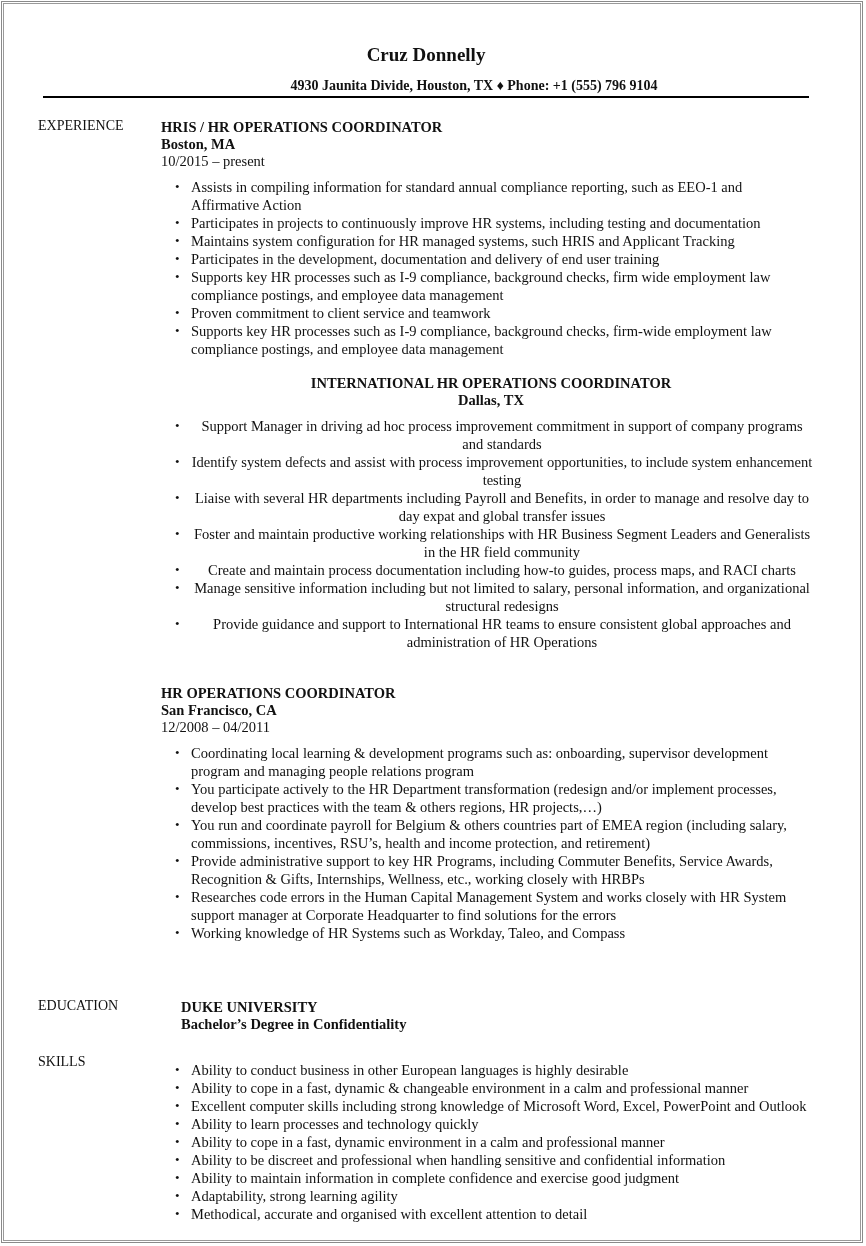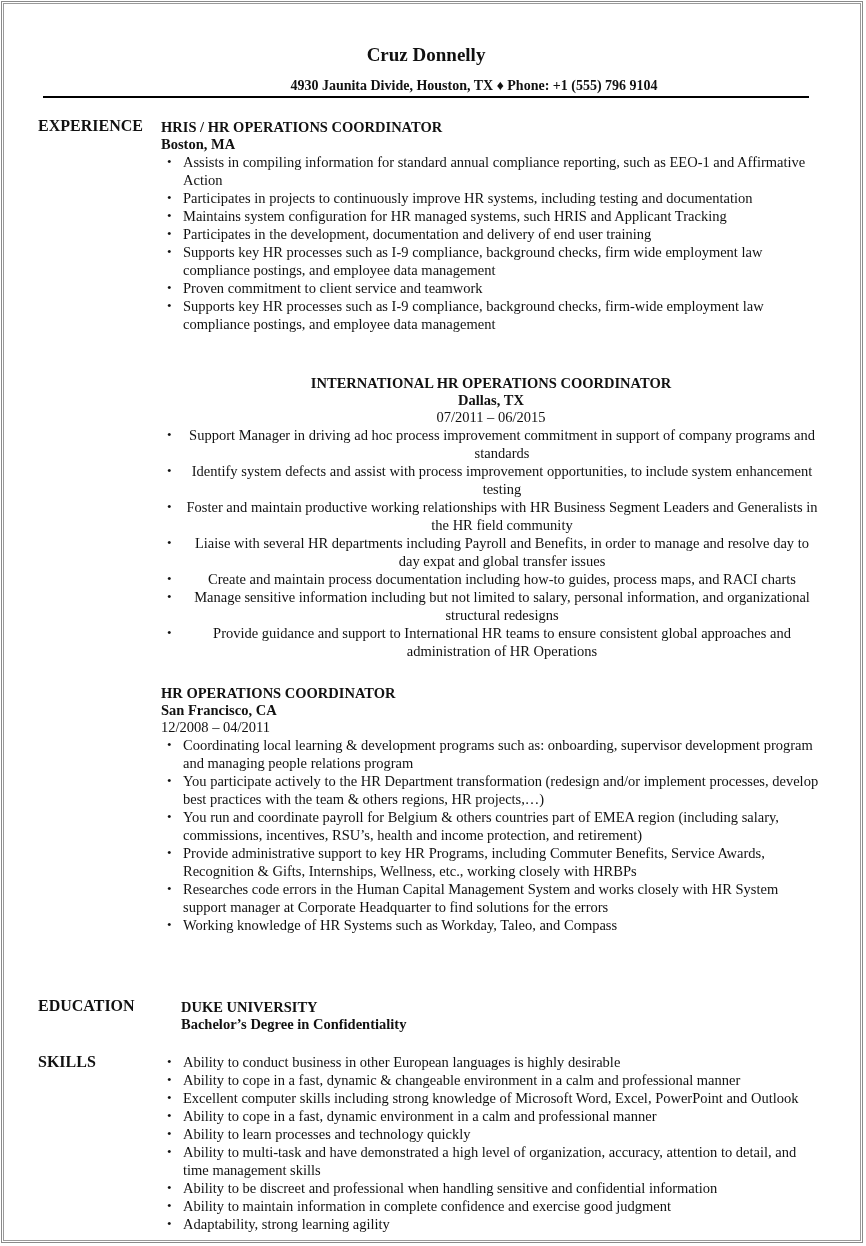--- a/index.html
+++ b/index.html
@@ -22,27 +22,27 @@
   }
   .contact {
     position: absolute; left: 0; width: 852px; top: 62px;
     text-align: center; font-weight: bold; font-size: 14px; line-height: 16px; margin-left: 48px;
   }
   .rule {
     position: absolute; left: 43px; width: 766px; top: 80px; height: 2px;
     background: #000;
   }
   .section-label {
-    position: absolute; left: 38px; font-weight: bold; font-size: 16px; line-height: 18px;
+    position: absolute; left: 38px; font-weight: normal; font-size: 14px; line-height: 18px;
   }
   .block { position: absolute; left: 161px; width: 660px; }
   .job-title { font-weight: bold; font-size: 14.5px; line-height: 18px; letter-spacing: 0; }
   .job-loc { font-weight: bold; font-size: 14.5px; line-height: 17px; }
   .job-date { font-size: 14.5px; line-height: 17px; }
-  ul.bullets { margin: 0; padding: 0; list-style: none; }
+  ul.bullets { margin: 8px; padding: 0; list-style: none; }
   ul.bullets li {
     position: relative; padding-left: 22px; font-size: 14.5px; line-height: 18px;
   }
   ul.bullets li::before {
     content: "\2022"; position: absolute; left: 6px; top: 0; font-size: 13px;
   }
 </style>
 </head>
 <body>
 
@@ -52,40 +52,40 @@
 
   <div class="name">Cruz Donnelly</div>
   <div class="contact">4930 Jaunita Divide, Houston, TX ♦ Phone: +1 (555) 796 9104</div>
   <div class="rule"></div>
 
   <div class="section-label" style="top:101px;">EXPERIENCE</div>
 
   <div class="block" style="top:102px;">
     <div class="job-title">HRIS / HR OPERATIONS COORDINATOR</div>
     <div class="job-loc">Boston, MA</div>
+    <div class="job-date">10/2015 – present</div>
     <ul class="bullets">
       <li>Assists in compiling information for standard annual compliance reporting, such as EEO-1 and Affirmative Action</li>
       <li>Participates in projects to continuously improve HR systems, including testing and documentation</li>
       <li>Maintains system configuration for HR managed systems, such HRIS and Applicant Tracking</li>
       <li>Participates in the development, documentation and delivery of end user training</li>
       <li>Supports key HR processes such as I-9 compliance, background checks, firm wide employment law compliance postings, and employee data management</li>
       <li>Proven commitment to client service and teamwork</li>
       <li>Supports key HR processes such as I-9 compliance, background checks, firm-wide employment law compliance postings, and employee data management</li>
     </ul>
   </div>
 
   <div class="block" style="top:358px;text-align:center;">
     <div class="job-title">INTERNATIONAL HR OPERATIONS COORDINATOR</div>
     <div class="job-loc">Dallas, TX</div>
-    <div class="job-date">07/2011 – 06/2015</div>
     <ul class="bullets">
       <li>Support Manager in driving ad hoc process improvement commitment in support of company programs and standards</li>
       <li>Identify system defects and assist with process improvement opportunities, to include system enhancement testing</li>
+      <li>Liaise with several HR departments including Payroll and Benefits, in order to manage and resolve day to day expat and global transfer issues</li>
       <li>Foster and maintain productive working relationships with HR Business Segment Leaders and Generalists in the HR field community</li>
-      <li>Liaise with several HR departments including Payroll and Benefits, in order to manage and resolve day to day expat and global transfer issues</li>
       <li>Create and maintain process documentation including how-to guides, process maps, and RACI charts</li>
       <li>Manage sensitive information including but not limited to salary, personal information, and organizational structural redesigns</li>
       <li>Provide guidance and support to International HR teams to ensure consistent global approaches and administration of HR Operations</li>
     </ul>
   </div>
 
   <div class="block" style="top:668px;">
     <div class="job-title">HR OPERATIONS COORDINATOR</div>
     <div class="job-loc">San Francisco, CA</div>
     <div class="job-date">12/2008 – 04/2011</div>
@@ -104,22 +104,22 @@
     <div class="job-title">DUKE UNIVERSITY</div>
     <div class="job-loc">Bachelor’s Degree in Confidentiality</div>
   </div>
 
   <div class="section-label" style="top:1037px;">SKILLS</div>
   <div class="block" style="top:1037px;">
     <ul class="bullets">
       <li>Ability to conduct business in other European languages is highly desirable</li>
       <li>Ability to cope in a fast, dynamic &amp; changeable environment in a calm and professional manner</li>
       <li>Excellent computer skills including strong knowledge of Microsoft Word, Excel, PowerPoint and Outlook</li>
+      <li>Ability to learn processes and technology quickly</li>
       <li>Ability to cope in a fast, dynamic environment in a calm and professional manner</li>
-      <li>Ability to learn processes and technology quickly</li>
-      <li>Ability to multi-task and have demonstrated a high level of organization, accuracy, attention to detail, and time management skills</li>
       <li>Ability to be discreet and professional when handling sensitive and confidential information</li>
       <li>Ability to maintain information in complete confidence and exercise good judgment</li>
       <li>Adaptability, strong learning agility</li>
+      <li>Methodical, accurate and organised with excellent attention to detail</li>
     </ul>
   </div>
 
 </div>
 
 </body></html>

